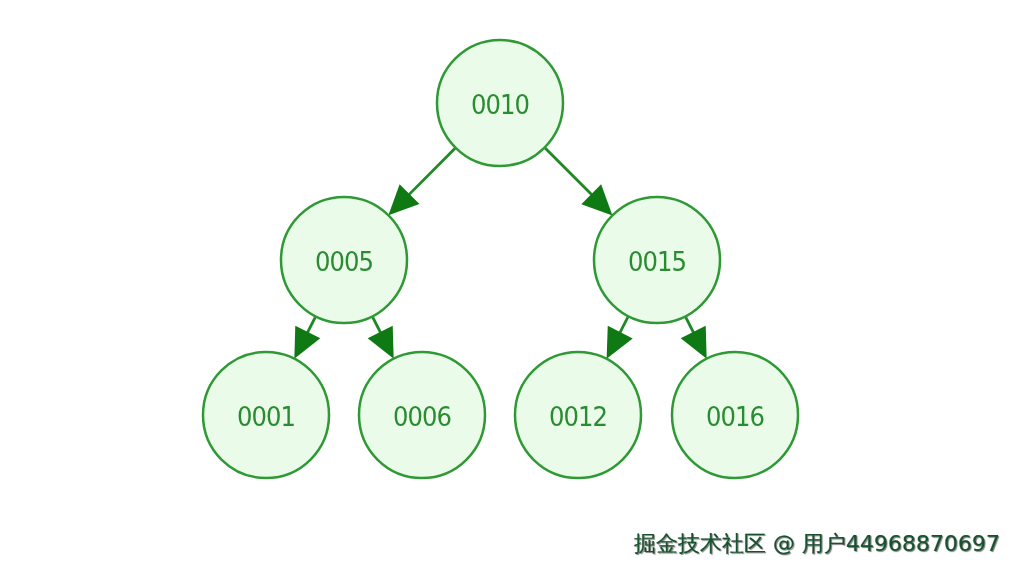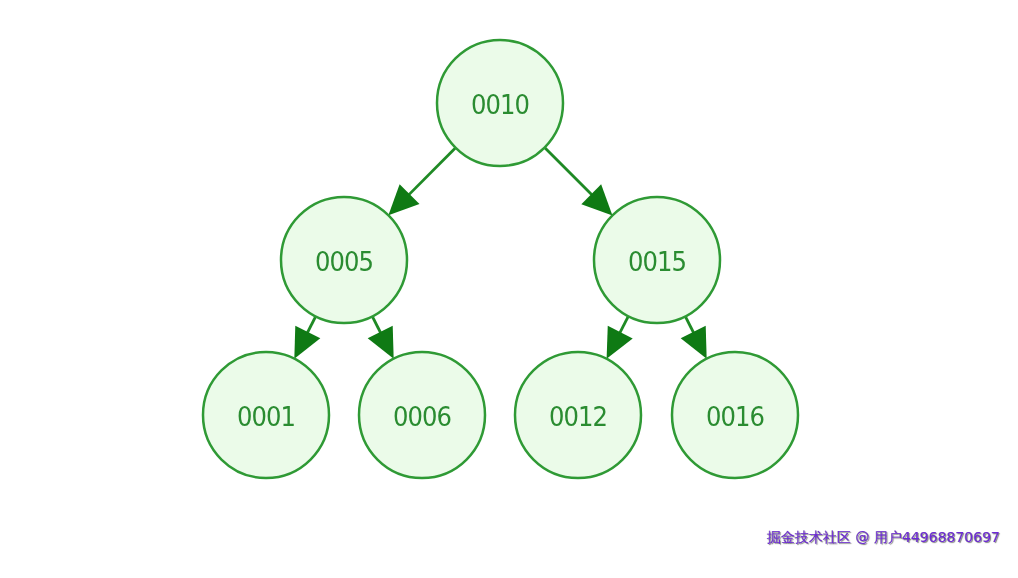--- a/index.html
+++ b/index.html
@@ -39,22 +39,22 @@
       stroke-width: 2.8;
     }
     .edge-head {
       fill: #0f7a14;
     }
     .watermark {
       position: absolute;
       right: 18px;
       top: 529px;
       font-family: "DejaVu Sans", sans-serif;
-      font-size: 14px;
-      color: #6d28d9;
+      font-size: 22px;
+      color: #14532d;
       text-shadow: 1px 1px 1px #7a7a7a, -0.5px -0.5px 0 #b0b0b0;
       white-space: nowrap;
       letter-spacing: 0px;
       text-align: right;
     }
   </style>
 </head>
 <body>
 
 <svg id="diagram" width="1018" height="578" viewBox="0 0 1018 578" xmlns="http://www.w3.org/2000/svg">

